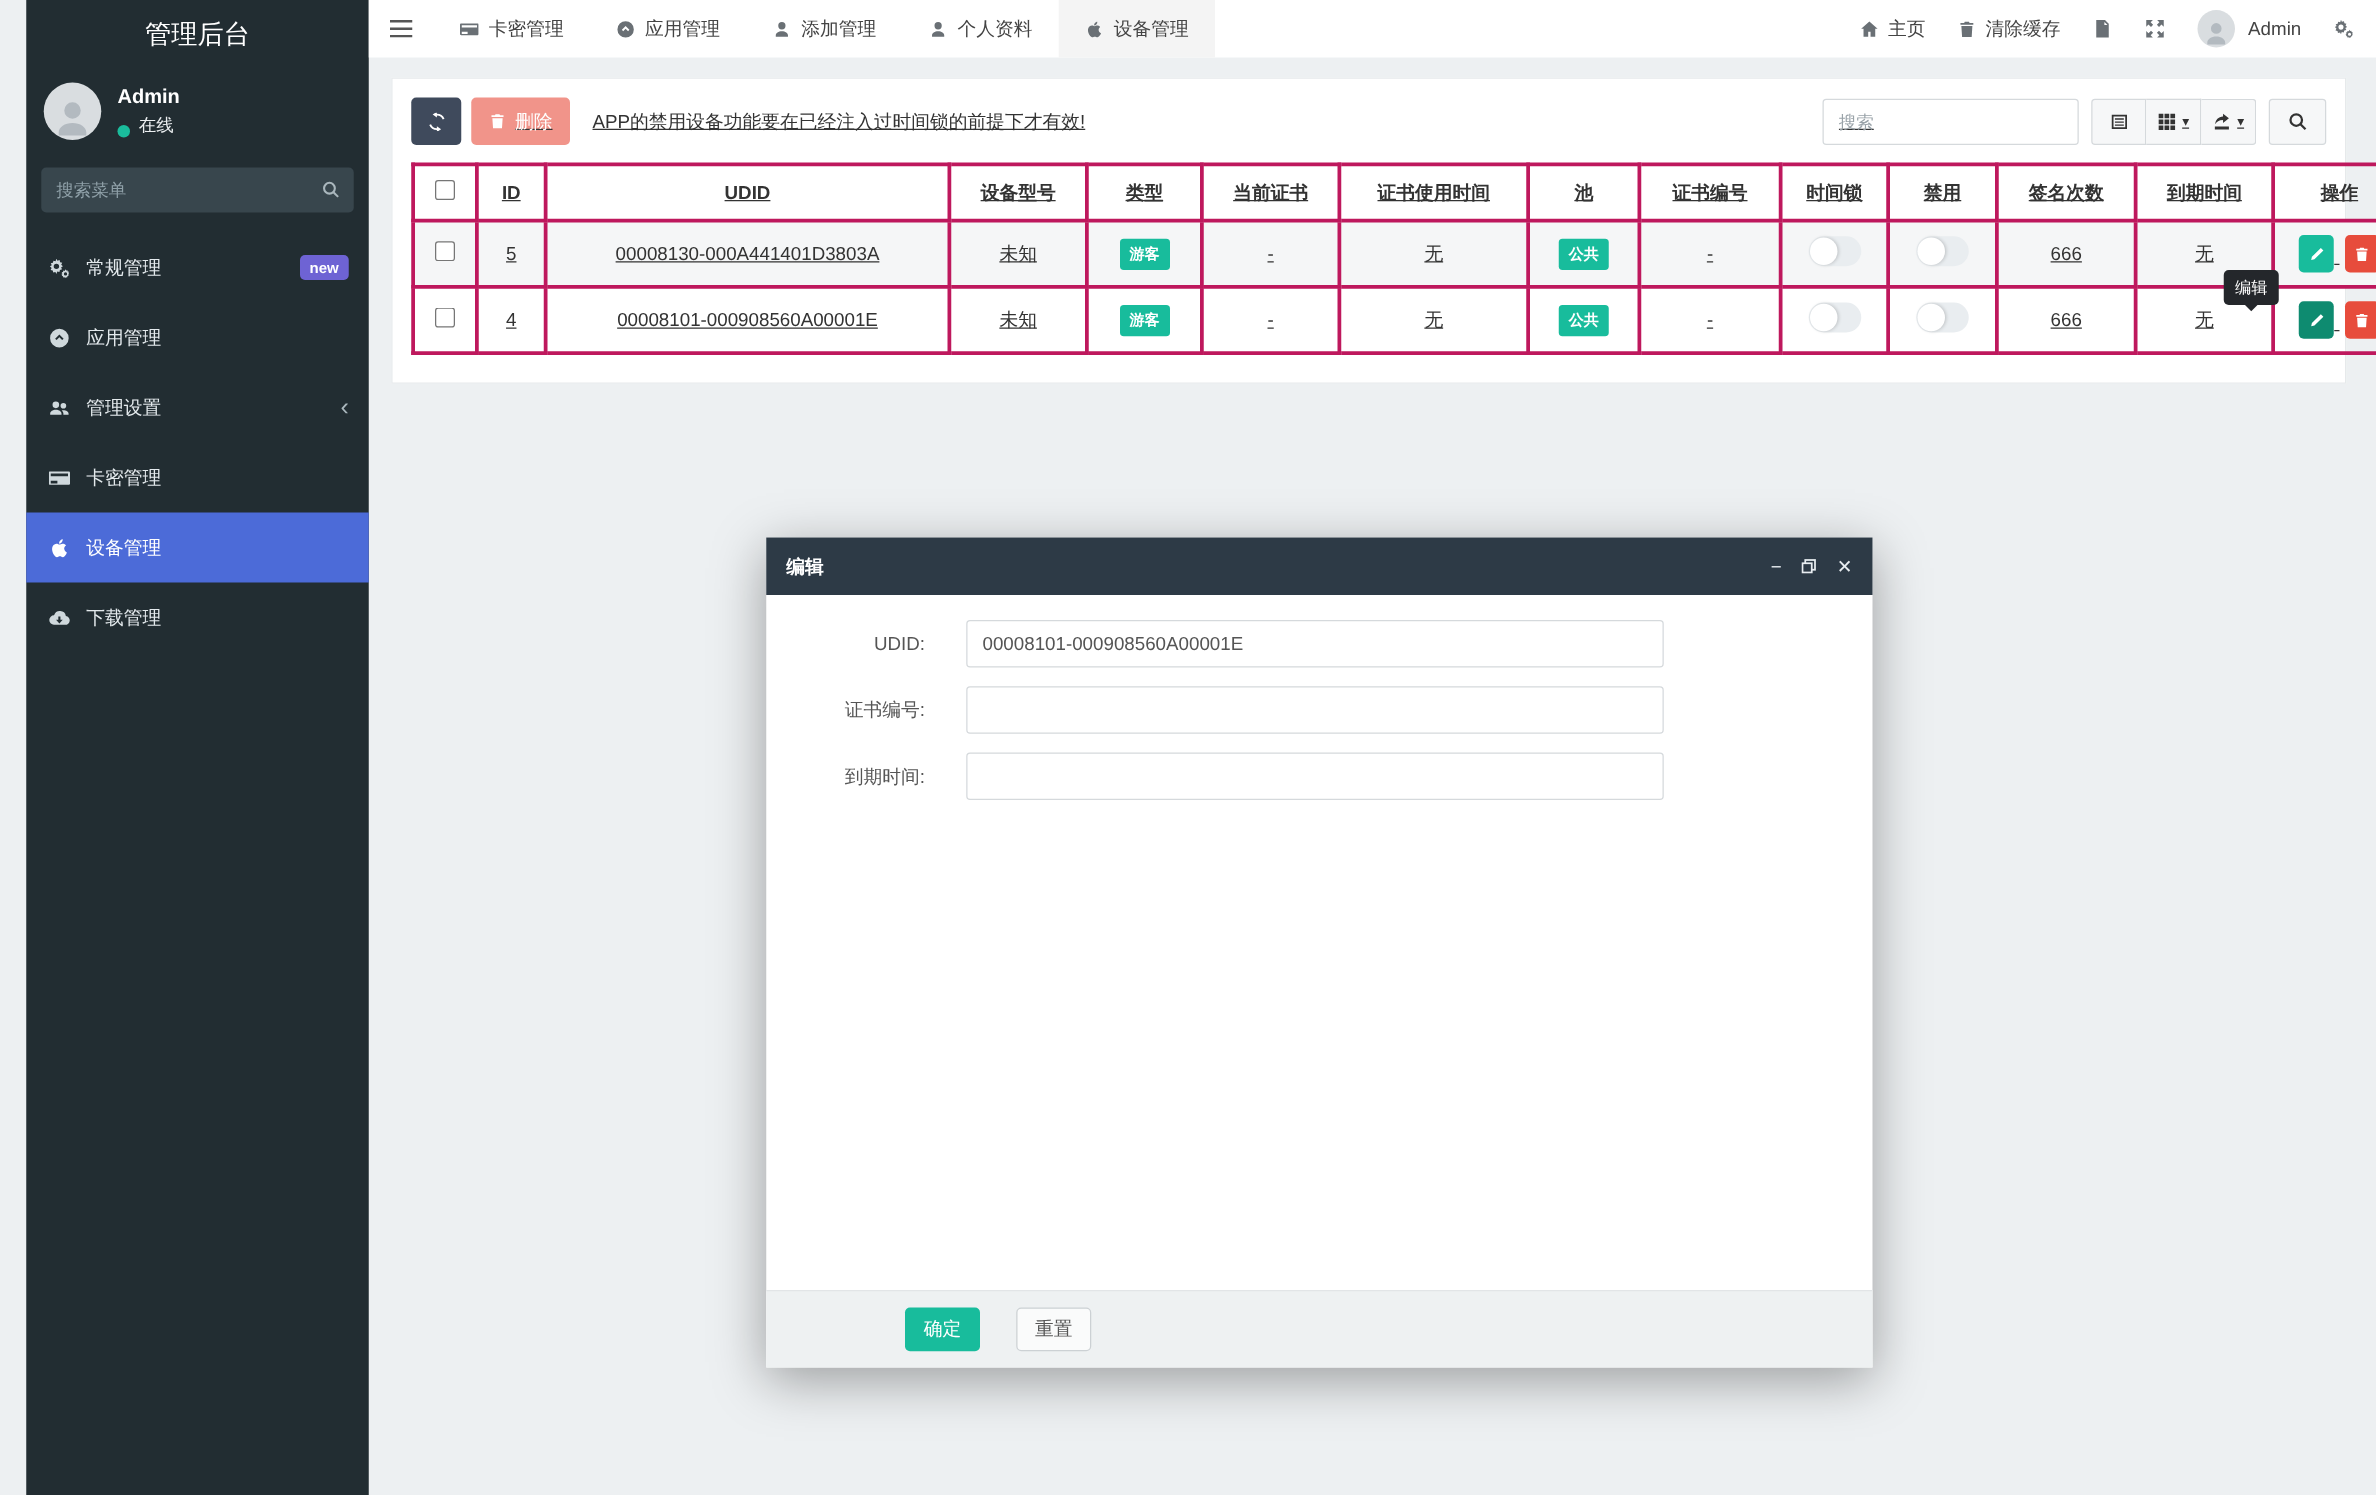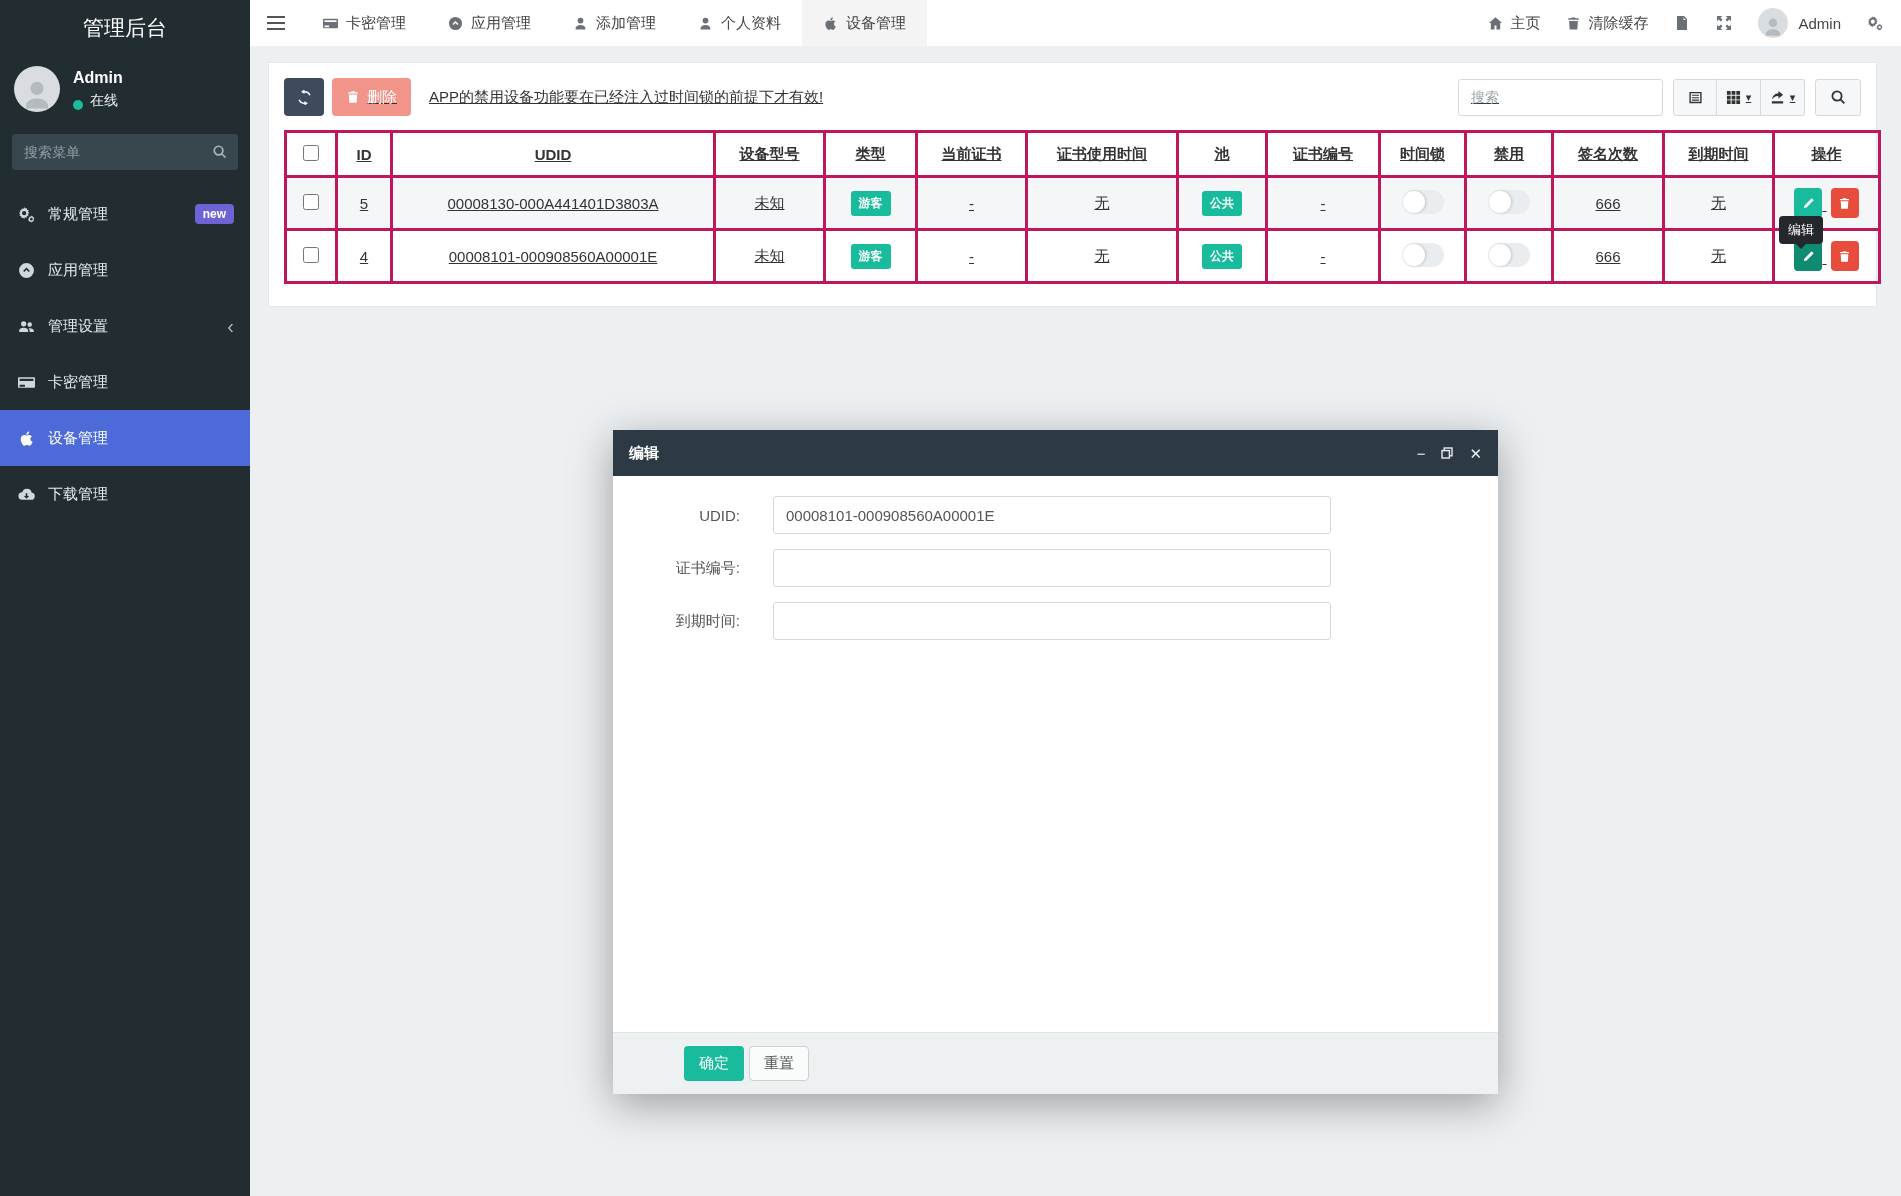--- a/index.html
+++ b/index.html
@@ -7,21 +7,21 @@
   body {
     position: relative;
     font-family: "Liberation Sans","DejaVu Sans",sans-serif;
     background: #edf0f2;
     overflow: hidden;
     color:#333;
   }
   .app { display:flex; height:100%; }
 
   
-  .sidebar { width:250px; flex-shrink:0; background:#222d32; color:#cfd8dc; }
+  .sidebar { width:274px; flex-shrink:0; background:#222d32; color:#cfd8dc;margin-left:21px; }
   .brand { height:56px; line-height:56px; text-align:center; color:#fff; font-size:21px; }
   .userpanel { display:flex; align-items:center; gap:13px; padding:10px 16px 16px 14px; }
   .avatar { width:46px; height:46px; border-radius:50%; background:#d9dde0; display:flex; align-items:flex-end; justify-content:center; overflow:hidden; }
   .avatar svg { width:34px; height:34px; fill:#b3bac0; }
   .uname { color:#fff; font-weight:bold; font-size:16px; margin-bottom:5px; }
   .ustatus { font-size:14px; color:#eceff1; display:flex; align-items:flex-end; gap:7px; }
   .dot { width:10px; height:10px; border-radius:50%; background:#1abc9c; display:inline-block; }
   .sidesearch { margin:6px 12px 16px 12px; position:relative; }
   .sidesearch input { width:100%; height:36px; background:#38464d; border:none; border-radius:4px; padding:0 34px 0 12px; color:#cfd8dc; font-size:14px; outline:none; }
   .sidesearch input::placeholder { color:#8fa0a8; }
@@ -102,21 +102,21 @@
   .modal { position:absolute; left:613px; top:430px; width:885px; height:664px; background:#fff; z-index:30; box-shadow:0 10px 40px rgba(0,0,0,.35); display:flex; flex-direction:column; }
   .modal-header { height:46px; background:#2d3a46; display:flex; align-items:center; padding:0 16px; flex-shrink:0; }
   .modal-title { color:#fff; font-size:15px; font-weight:bold; }
   .win-controls { margin-left:auto; display:flex; align-items:center; gap:16px; }
   .winbtn { background:none; border:none; cursor:pointer; color:#e8edf1; font-size:15px; line-height:1; display:flex; align-items:center; }
   .winbtn svg { width:12px; height:12px; stroke:#e8edf1; fill:none; }
   .modal-body { flex:1; padding:20px 30px; overflow:hidden; }
   .frow { display:flex; align-items:center; margin-bottom:15px; }
   .flabel { width:130px; text-align:right; padding-right:33px; font-size:15px; color:#555; }
   .finput { width:558px; height:38px; border:1px solid #d5d9dc; border-radius:3px; padding:0 12px; font-size:15px; color:#555; outline:none; }
-  .modal-footer { height:62px; background:#eef1f2; border-top:1px solid #e2e5e7; display:flex; align-items:center; padding-left:71px; flex-shrink:0; }
+  .modal-footer { height:62px; background:#eef1f2; border-top:1px solid #e2e5e7; display:flex; align-items:center; padding-left:111px; flex-shrink:0;gap:24px; }
   .btn-ok { height:35px; padding:0 15px; background:#18bc9c; color:#fff; border:none; border-radius:4px; font-size:15px; cursor:pointer; }
   .btn-reset { height:35px; padding:0 14px; background:#fafbfb; color:#555; border:1px solid #ccd1d4; border-radius:4px; font-size:15px; margin-left:5px; cursor:pointer; }
 </style>
 </head>
 <body>
 
 <svg width="0" height="0" style="position:absolute" aria-hidden="true">
   <defs>
     <symbol id="i-menu" viewBox="0 0 18 14">
         <rect width="18" height="2"></rect>

